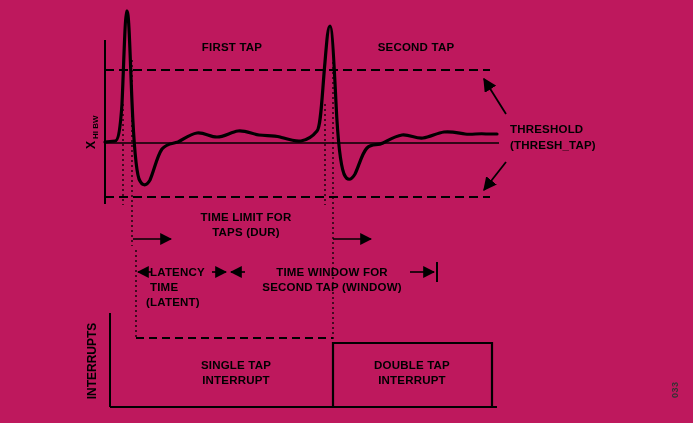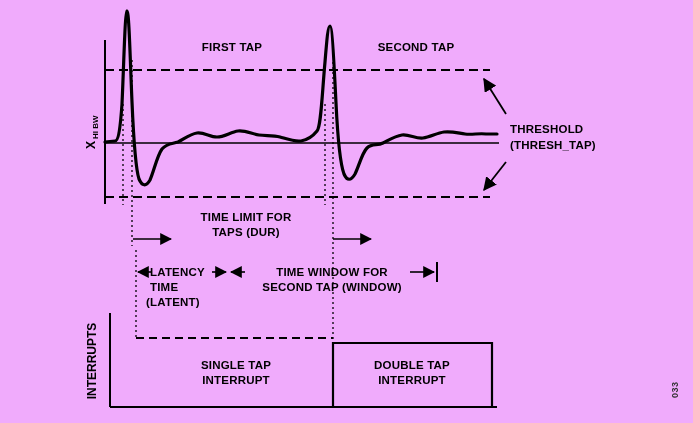--- a/index.html
+++ b/index.html
@@ -4,21 +4,21 @@
 <style>
   html, body {
     margin: 0;
     padding: 0;
     background: #ffffff;
   }
   .page {
     position: relative;
     width: 693px;
     height: 423px;
-    background: #f0abfc;
+    background: #be185d;
     overflow: hidden;
   }
   svg {
     display: block;
   }
   text {
     font-family: "Liberation Sans", sans-serif;
     font-weight: bold;
     fill: #000000;
   }

